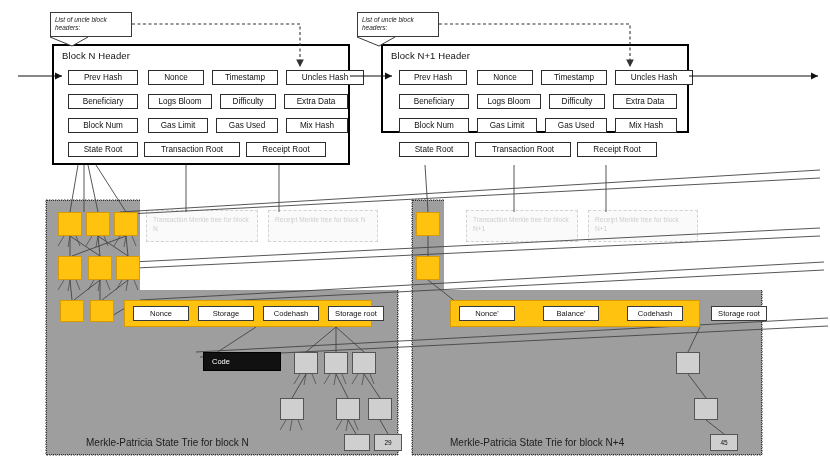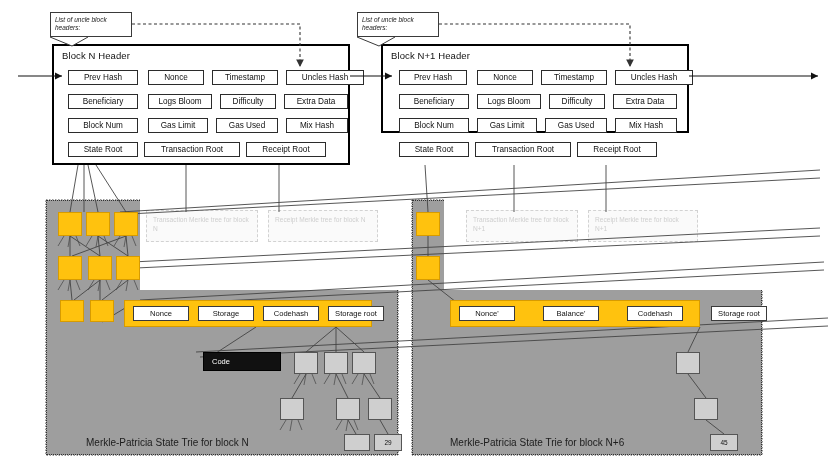--- a/index.html
+++ b/index.html
@@ -260,21 +260,21 @@
     <span>29</span>
   </div>
 
   <div class="abs gnode" style="left:676px;top:352px;width:24px;height:22px;"></div>
   <div class="abs gnode" style="left:694px;top:398px;width:24px;height:22px;"></div>
   <div class="abs gnode" style="left:710px;top:434px;width:28px;height:17px;">
     <span>45</span>
   </div>
 
   <div class="trielabel" style="left:58px;top:437px;">Merkle-Patricia  State  Trie  for block N</div>
-  <div class="trielabel" style="left:422px;top:437px;">Merkle-Patricia  State  Trie  for block N+6</div>
+  <div class="trielabel" style="left:422px;top:437px;">Merkle-Patricia  State  Trie  for block N+4</div>
 
   <div class="abs blockpanel" style="left:52px;top:44px;width:298px;height:121px;">
     <div class="blocktitle">Block N Header</div>
 
     <div class="hfield" style="left:14px;top:24px;width:70px;">Prev Hash</div>
     <div class="hfield" style="left:94px;top:24px;width:56px;">Nonce</div>
     <div class="hfield" style="left:158px;top:24px;width:66px;">Timestamp</div>
     <div class="hfield" style="left:232px;top:24px;width:78px;">Uncles Hash</div>
 
     <div class="hfield" style="left:14px;top:48px;width:70px;">Beneficiary</div>

